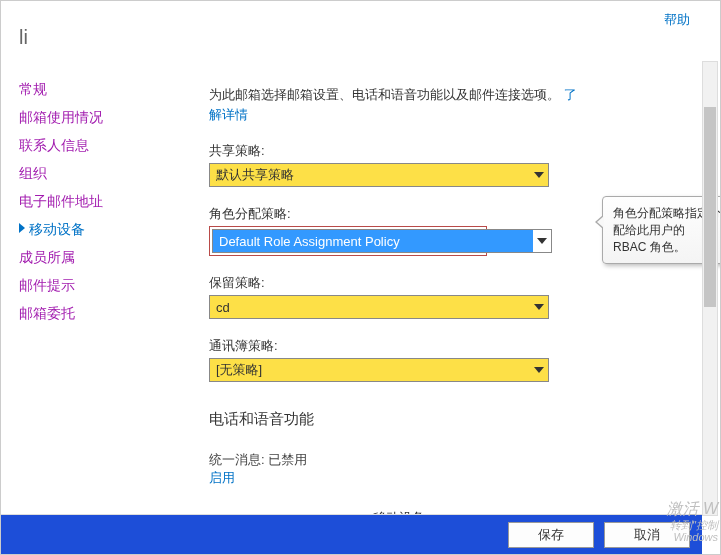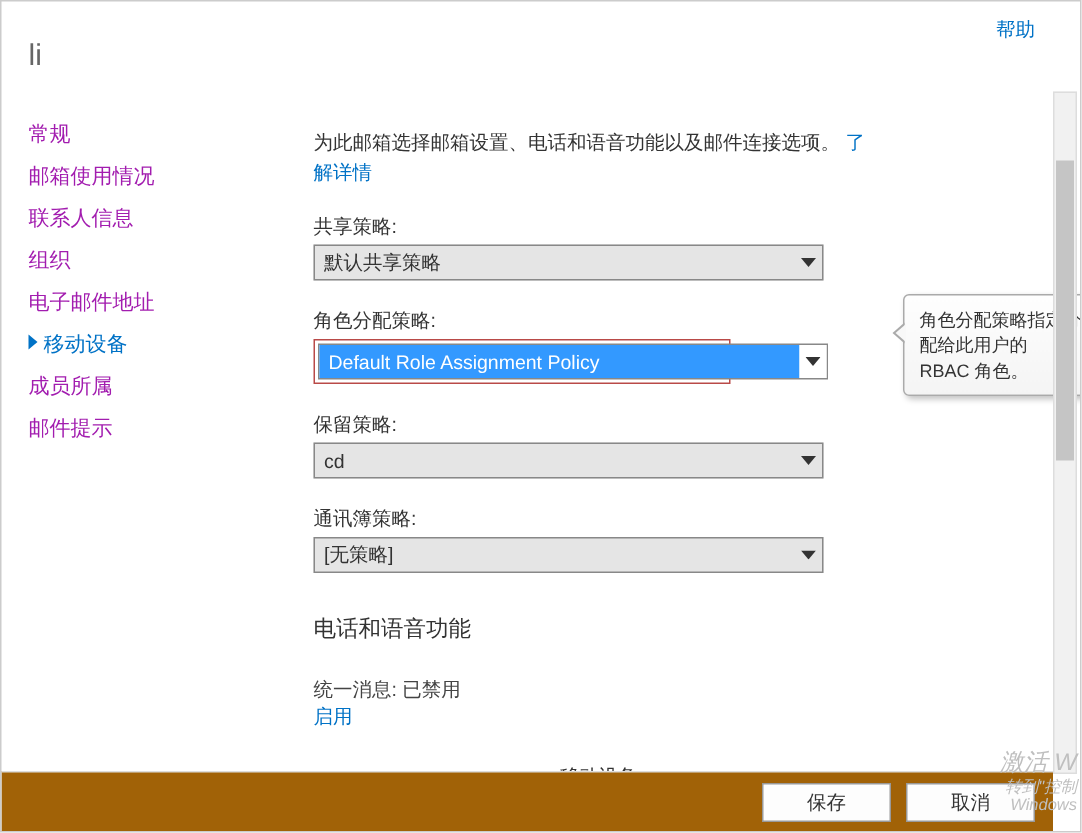--- a/index.html
+++ b/index.html
@@ -63,21 +63,21 @@
     width: 380px;
   }
   .intro-text { font-size: 13px; color: #333; line-height: 1.5; }
   .intro-text .link { color: #0072c6; cursor: pointer; }
   .field-label { margin-top: 18px; font-size: 13px; color: #333; }
   .select-box {
     margin-top: 3px;
     width: 340px;
     height: 24px;
     border: 1px solid #888;
-    background: #e5e5e5;
+    background: #fde047;
     display: flex;
     align-items: center;
     cursor: pointer;
     position: relative;
   }
   .select-box .val {
     flex: 1;
     padding: 0 6px;
     font-size: 13px;
     white-space: nowrap;
@@ -182,21 +182,21 @@
     bottom: 0;
     left: 0;
     right: 18px;
     height: 40px;
     border-top: 1px solid #ddd;
     display: flex;
     justify-content: flex-end;
     align-items: center;
     gap: 10px;
     padding-right: 12px;
-    background: #a16207;
+    background: #1d4ed8;
   }
   .btn {
     min-width: 86px;
     height: 26px;
     border: 1px solid #999;
     background: #fdfdfd;
     font-size: 13px;
     cursor: pointer;
     display: flex;
     justify-content: center;
@@ -223,20 +223,21 @@
 
 <div class="sidebar" id="sidebar">
     <div class="sidebar-item"><span>常规</span></div>
     <div class="sidebar-item"><span>邮箱使用情况</span></div>
     <div class="sidebar-item"><span>联系人信息</span></div>
     <div class="sidebar-item"><span>组织</span></div>
     <div class="sidebar-item"><span>电子邮件地址</span></div>
     <div class="sidebar-item selected"><span class="marker"></span><span>移动设备</span></div>
     <div class="sidebar-item"><span>成员所属</span></div>
     <div class="sidebar-item"><span>邮件提示</span></div>
+    <div class="sidebar-item"><span>邮箱委托</span></div>
   </div>
 
 <div class="main">
   <div class="intro-text">
     <span>为此邮箱选择邮箱设置、电话和语音功能以及邮件连接选项。</span>
     <span class="link">了解详情</span>
   </div>
 
   <div class="field-label">共享策略:</div>
   <div class="select-box">

